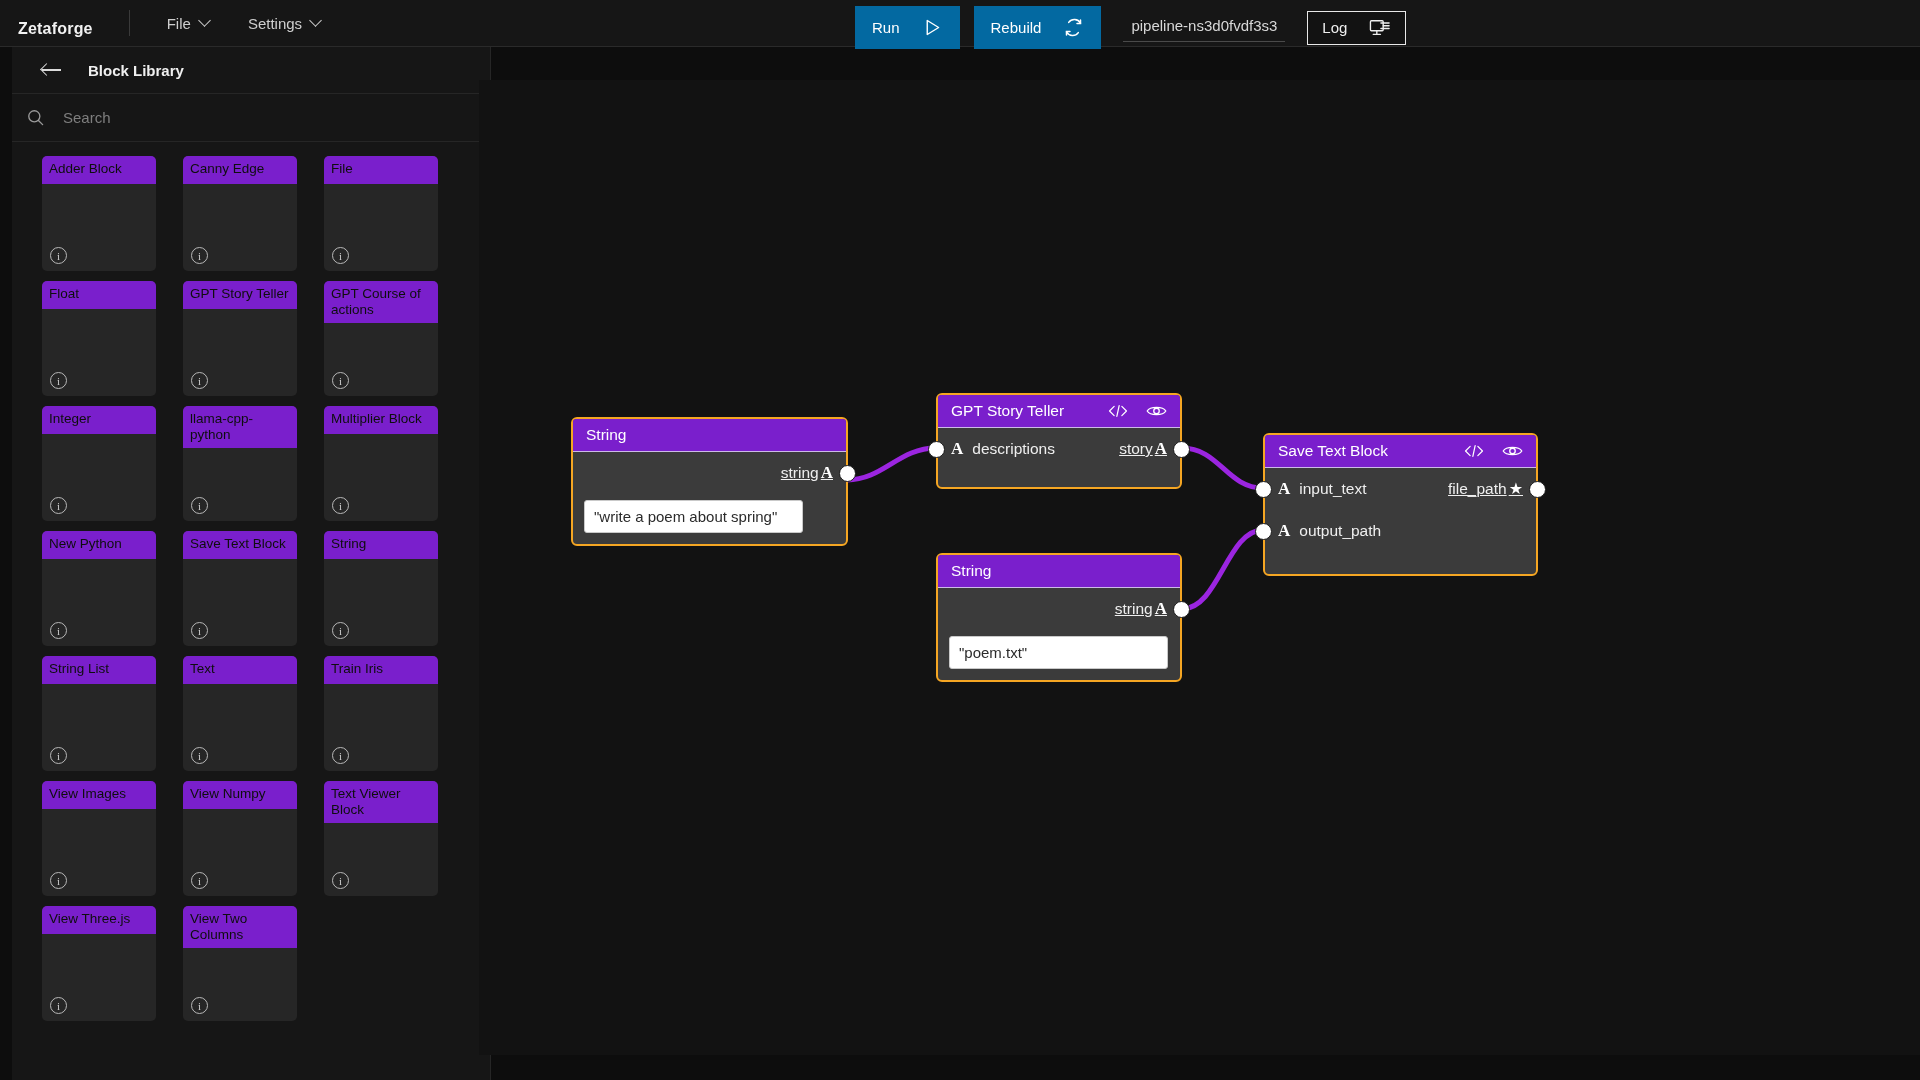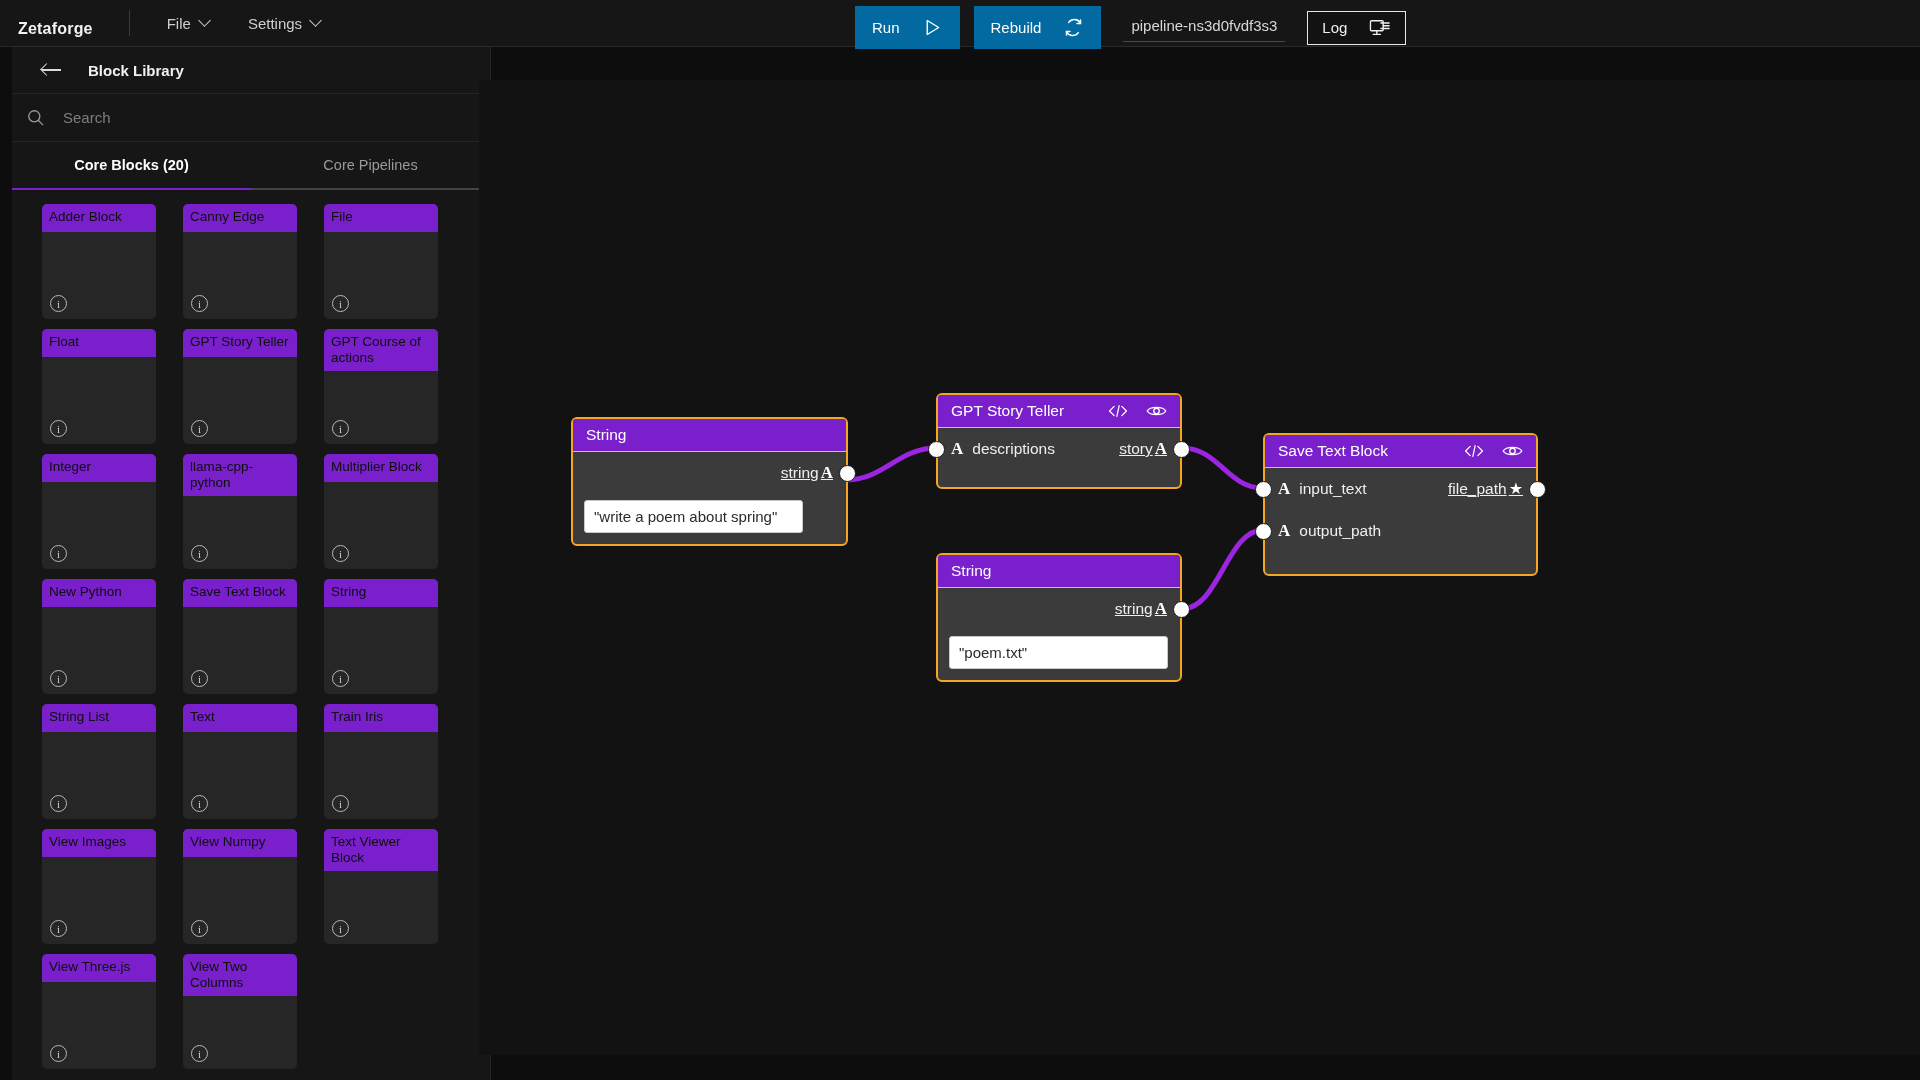--- a/index.html
+++ b/index.html
@@ -219,28 +219,20 @@
     <div class="sb-search">
       <span class="ico">
         <svg width="19" height="19" viewBox="0 0 24 24" fill="none" stroke="#9a9a9a" stroke-width="1.7" stroke-linecap="round">
           <circle cx="10.5" cy="10.5" r="7"></circle>
             <path d="M15.7 15.7 L21 21"></path>
         </svg>
       </span>
       <input type="text" placeholder="Search" style="">
     </div>
 
-    <div class="sb-tabs">
-      <div class="sb-tab active">
-        <span>Core Blocks (20)</span>
-      </div>
-      <div class="sb-tab">
-        <span>Core Pipelines</span>
-      </div>
-    </div>
 
     <div class="grid-wrap">
       <div class="grid" id="block-grid">
           <div class="card">
             <div class="card-head">Adder Block</div>
             <div class="card-body">
               <div class="info-ico">i</div>
             </div>
           </div>
           <div class="card">

